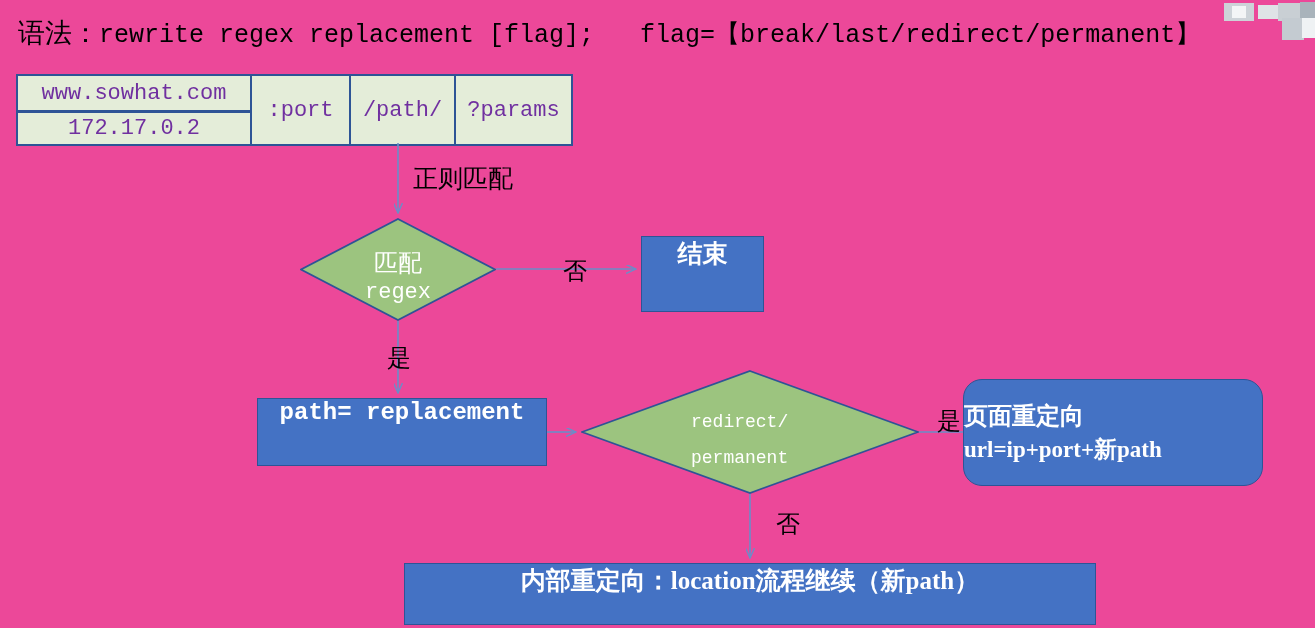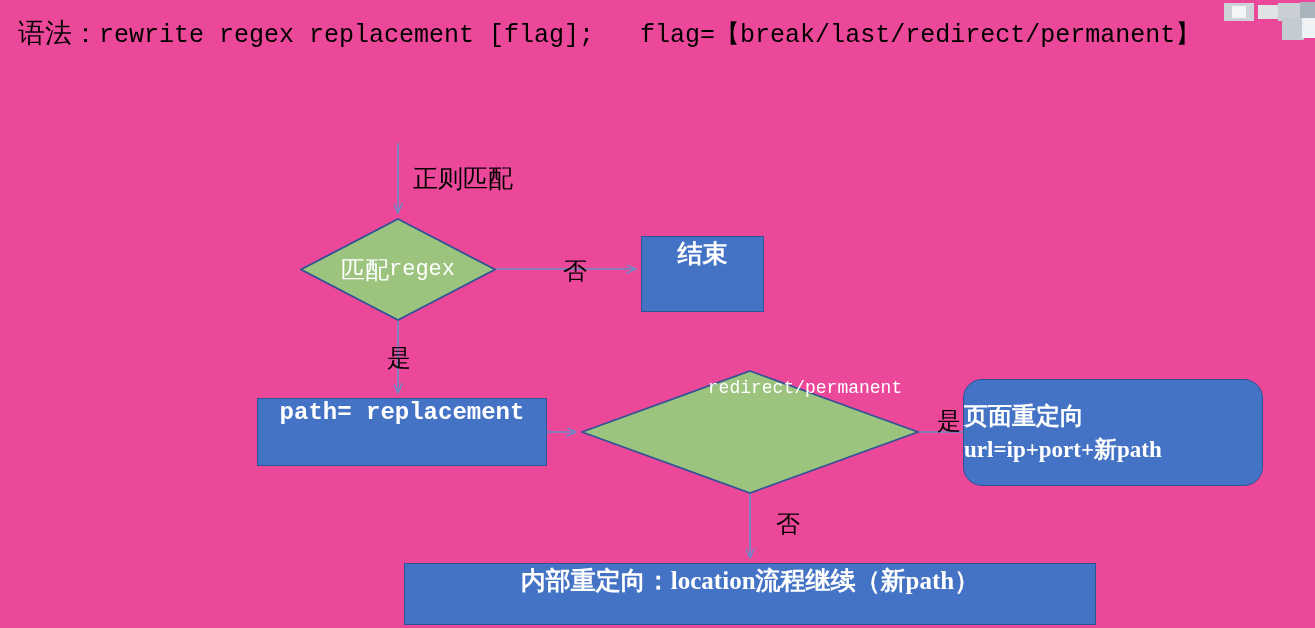--- a/index.html
+++ b/index.html
@@ -125,24 +125,24 @@
   .node-internal {
     left: 404px; top: 563px; width: 692px; height: 62px;
     font-size: 25px;
   }
 
   
   .diamond-wrap { position: absolute; }
   .diamond-wrap svg { position: absolute; left: 0; top: 0; }
   .diamond-label {
     position: absolute;
-    left: 0; top: 0;
+    left: 0; top: 8px;
     width: 100%; height: 100%;
     display: flex;
-    flex-direction: row;
+    flex-direction: column;
     align-items: center;
     justify-content: center;
     color: #ffffff;
     pointer-events: none;
   }
   .d-match { left: 300px; top: 218px; width: 196px; height: 103px; }
   .d-match .diamond-label { font-size: 24px; line-height: 30px; }
   .d-match .lx { font-family: "Liberation Mono", "DejaVu Sans Mono", monospace; font-size: 22px; }
   .d-redirect { left: 581px; top: 370px; width: 338px; height: 124px; }
   .d-redirect .diamond-label {
@@ -188,20 +188,29 @@
   <div class="artifact a2"></div>
   <div class="artifact a3"></div>
   <div class="artifact a4"></div>
   <div class="artifact a5"></div>
   <div class="artifact a6"></div>
 
   <div class="syntax-line">
     <span>语法：</span><span class="mono">rewrite regex replacement [flag];</span><span class="syntax-gap"></span><span class="mono">flag=</span><span class="mono">【break/last/redirect/permanent】</span>
   </div>
 
+  <div class="url-strip">
+    <div class="url-cell url-host">
+      <div class="row">www.sowhat.com</div>
+      <div class="row second">172.17.0.2</div>
+    </div>
+    <div class="url-cell url-port">:port</div>
+    <div class="url-cell url-path">/path/</div>
+    <div class="url-cell url-query">?params</div>
+  </div>
 
   <svg id="edges">
     <defs>
       <marker id="arw" markerWidth="11" markerHeight="9" refX="10" refY="4.5" orient="auto" markerUnits="userSpaceOnUse">
         <path d="M0,0 L10,4.5 L0,9" fill="none" stroke="#6A8EC9" stroke-width="1.4"></path>
       </marker>
     </defs>
 
     <path d="M398,143 L398,213" stroke="#6A8EC9" stroke-width="1.6" fill="none" marker-end="url(#arw)"></path>
 

